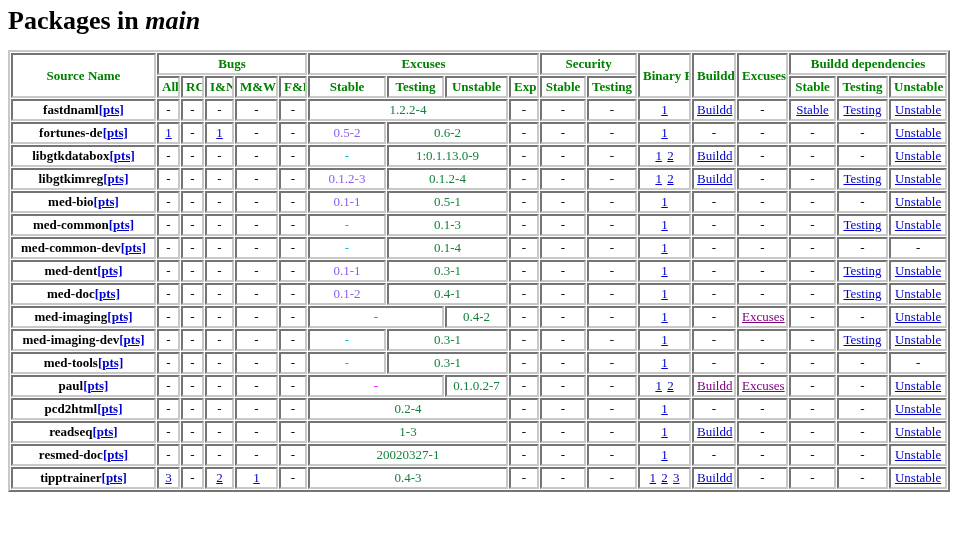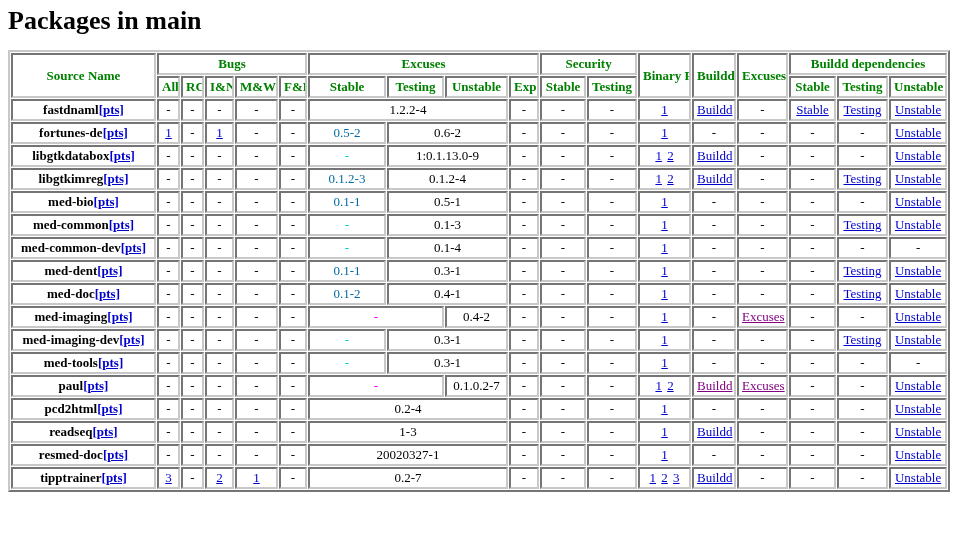--- a/index.html
+++ b/index.html
@@ -18,21 +18,21 @@
   }
   #page-title {
     font-family: "Liberation Serif", "DejaVu Serif", serif;
     font-size: 26px;
     font-weight: bold;
     margin: 4px 0 0 8px;
     padding: 0;
     line-height: 34px;
     white-space: nowrap;
   }
-  #page-title .italic { }
+  #page-title .italic { font-style: italic; }
 
   table.pkg {
     border-collapse: separate;
     border-spacing: 1px;
     margin: 12px 8px 0 8px;
     border: 2px outset #c8c8c8;
     background: #ffffff;
     table-layout: fixed;
     width: 778px;
   }
@@ -61,22 +61,22 @@
     color: #0000cc;
     text-decoration: underline;
   }
   a.visited {
     color: #800080;
     text-decoration: underline;
   }
   .dash-plain { color: #000000; }
   .dash-cyan  { color: #00c2d6; }
   .dash-mag   { color: #ff00ff; }
-  .ver-old    { color: #0369a1; }
-  .ver-cur    { color: #000000; }
+  .ver-old    { color: #8b5cf6; }
+  .ver-cur    { color: #15803d; }
   .numlink { }
   .numlink a { margin: 0 1px; }
 </style>
 </head>
 <body>
 
 <h1 id="page-title"><span>Packages in </span><span class="italic">main</span></h1>
 
 <table class="pkg">
   <colgroup>
@@ -428,21 +428,21 @@
         <td><span class="dash-plain">-</span></td>
         <td><a href="#">Unstable</a></td>
       </tr>
       <tr>
         <td class="src"><span>tipptrainer</span><a href="#" class="pts">[pts]</a></td>
         <td><a href="#">3</a></td>
         <td><span class="dash-plain">-</span></td>
         <td><a href="#">2</a></td>
         <td><a href="#">1</a></td>
         <td><span class="dash-plain">-</span></td>
-        <td colspan="3"><span class="ver-cur">0.2-7</span></td>
+        <td colspan="3"><span class="ver-cur">0.4-3</span></td>
         <td><span class="dash-plain">-</span></td>
         <td><span class="dash-plain">-</span></td>
         <td><span class="dash-plain">-</span></td>
         <td class="numlink"><a href="#">1</a> <a href="#">2</a> <a href="#">3</a></td>
         <td><a href="#" class="">Buildd</a></td>
         <td><span class="dash-plain">-</span></td>
         <td><span class="dash-plain">-</span></td>
         <td><span class="dash-plain">-</span></td>
         <td><a href="#">Unstable</a></td>
       </tr>

